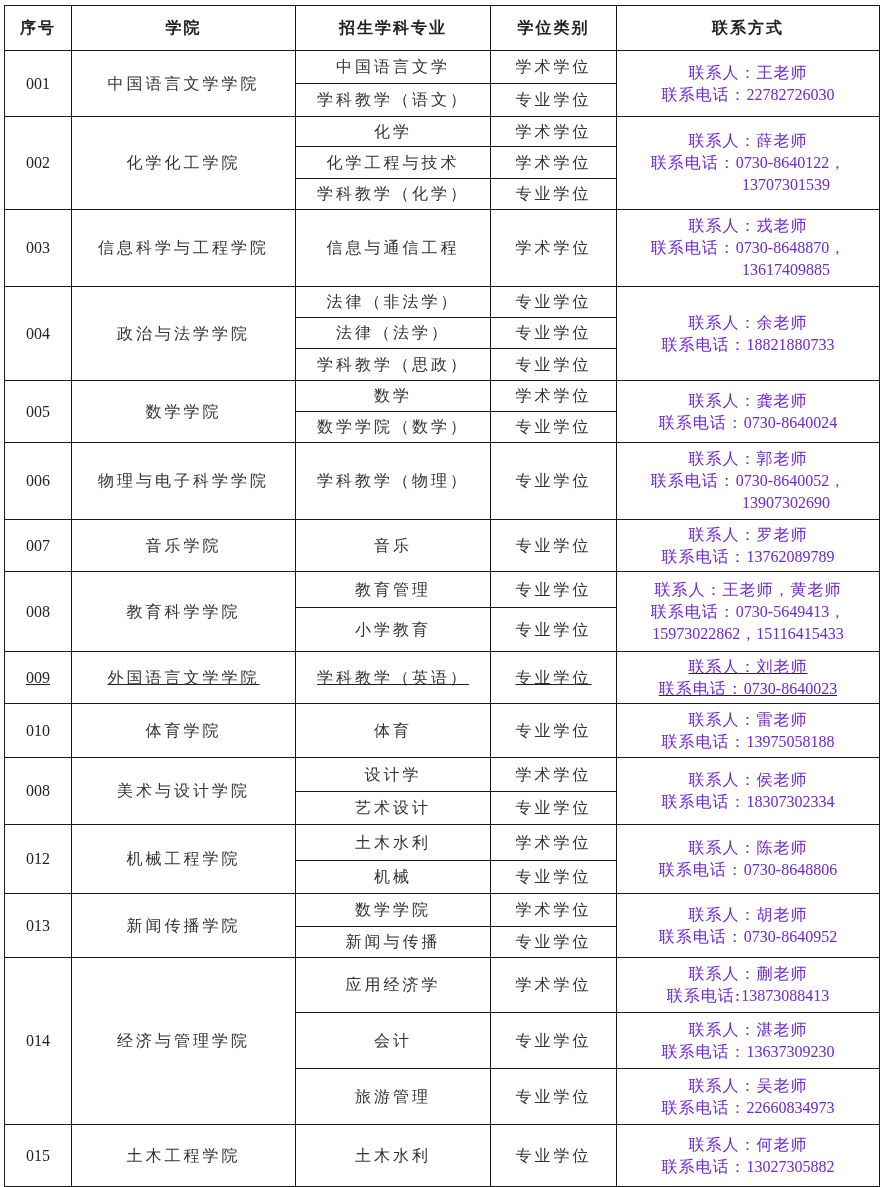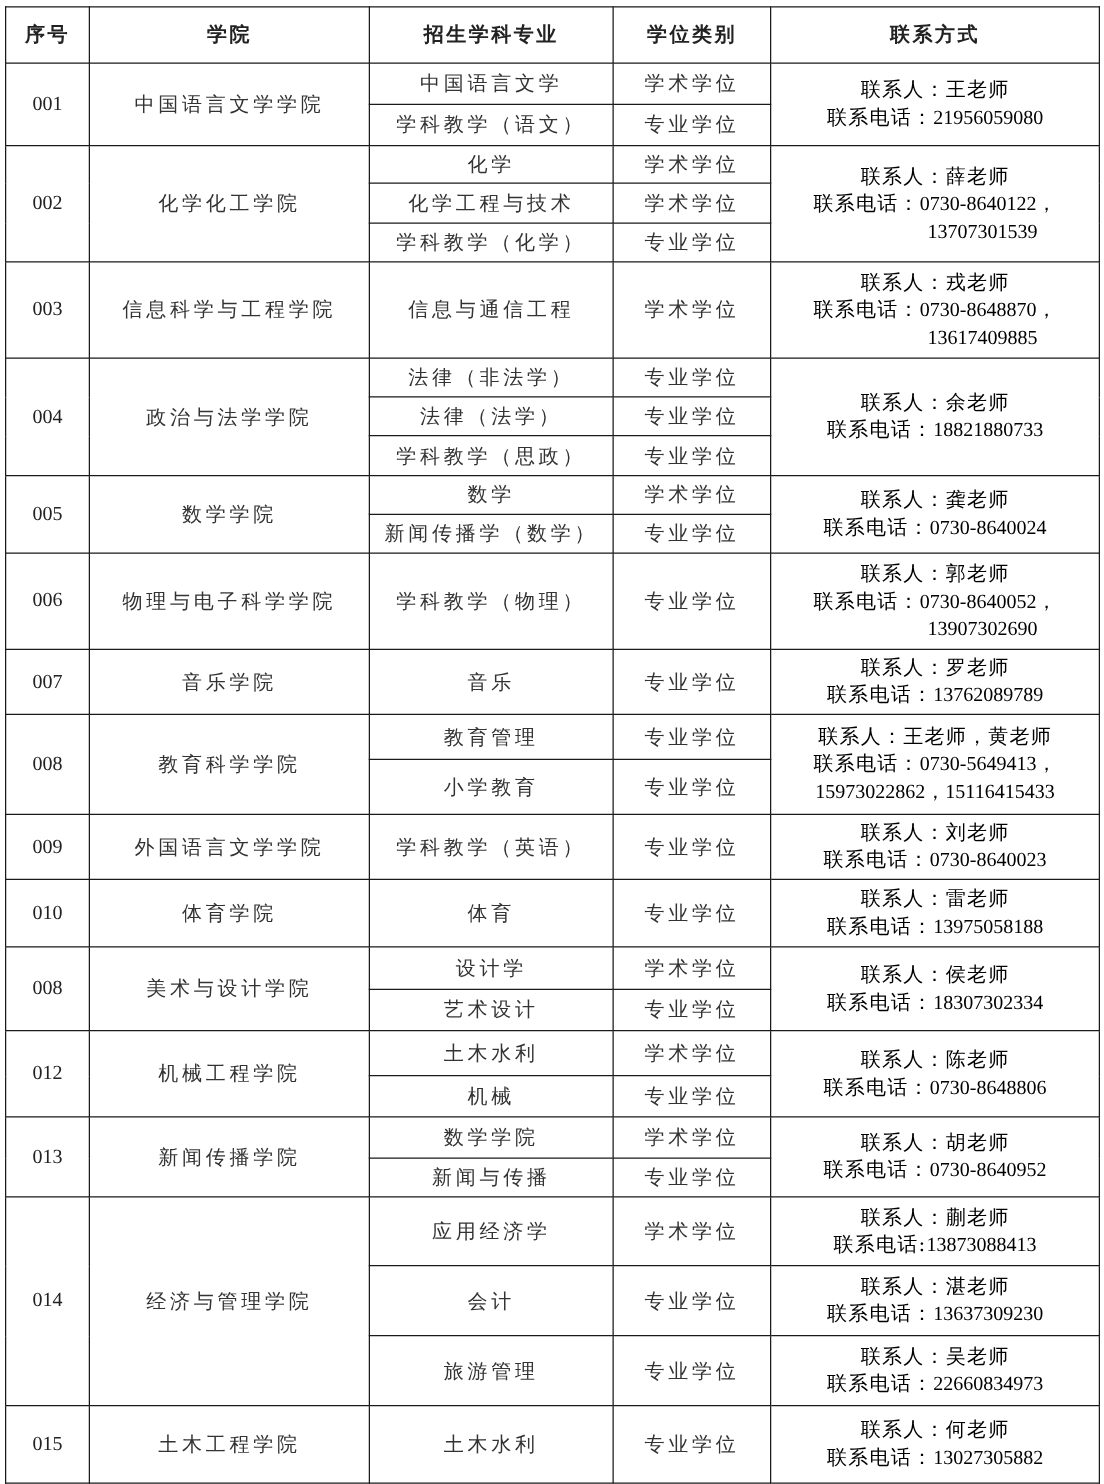--- a/index.html
+++ b/index.html
@@ -11,21 +11,21 @@
     width: 875px;
   }
   table.admissions td, table.admissions th {
     border: 1.5px solid #1a1a1a;
     padding: 0; text-align: center; vertical-align: middle;
     font-size: 16px; line-height: 22px; overflow: hidden;
   }
   th { font-weight: bold; font-size: 17px; letter-spacing: 2px; font-family: "DejaVu Sans", sans-serif; }
   td.seq { font-family: "Liberation Serif", serif; font-size: 18px; }
   td.college, td.major, td.degree { letter-spacing: 3px; font-size: 16px; color: #333; }
-  td.contact { text-align: left; padding-left: 10px; font-size: 15px; line-height: 22px; color: #000000; }
+  td.contact { text-align: left; padding-left: 10px; font-size: 15px; line-height: 22px; color: #6d28d9; }
   td.contact .line { display: block; white-space: nowrap; letter-spacing: 1px; }
   td.contact .line.indent { padding-left: 76px; }
   td.contact .num { font-family: "Liberation Serif", serif; font-size: 16px; letter-spacing: 0; }
 </style>
 </head>
 <body>
 
 <table class="admissions">
   <colgroup>
     <col style="width:67px">
@@ -44,21 +44,21 @@
     </tr>
   </thead>
   <tbody id="tbody">
       <tr style="height: 33px;">
         <td class="seq" rowspan="2">001</td>
         <td class="college" rowspan="2">中国语言文学学院</td>
         <td class="major">中国语言文学</td>
         <td class="degree">学术学位</td>
         <td class="contact" rowspan="2">
           <span class="line"><span>联系人：</span><span>王老师</span></span>
-          <span class="line"><span>联系电话：</span><span class="num">21956059080</span></span>
+          <span class="line"><span>联系电话：</span><span class="num">22782726030</span></span>
         </td>
       </tr>
       <tr style="height: 33px;">
         <td class="major">学科教学（语文）</td>
         <td class="degree">专业学位</td>
       </tr>
       <tr style="height: 30px;">
         <td class="seq" rowspan="3">002</td>
         <td class="college" rowspan="3">化学化工学院</td>
         <td class="major">化学</td>
@@ -110,21 +110,21 @@
         <td class="seq" rowspan="2">005</td>
         <td class="college" rowspan="2">数学学院</td>
         <td class="major">数学</td>
         <td class="degree">学术学位</td>
         <td class="contact" rowspan="2">
           <span class="line"><span>联系人：</span><span>龚老师</span></span>
           <span class="line"><span>联系电话：</span><span class="num">0730-8640024</span></span>
         </td>
       </tr>
       <tr style="height: 31px;">
-        <td class="major">新闻传播学（数学）</td>
+        <td class="major">数学学院（数学）</td>
         <td class="degree">专业学位</td>
       </tr>
       <tr style="height: 77px;">
         <td class="seq">006</td>
         <td class="college">物理与电子科学学院</td>
         <td class="major">学科教学（物理）</td>
         <td class="degree">专业学位</td>
         <td class="contact">
           <span class="line"><span>联系人：</span><span>郭老师</span></span>
           <span class="line"><span>联系电话：</span><span class="num">0730-8640052，</span></span>
@@ -149,21 +149,21 @@
         <td class="contact" rowspan="2">
           <span class="line"><span>联系人：</span><span>王老师，黄老师</span></span>
           <span class="line"><span>联系电话：</span><span class="num">0730-5649413，</span></span>
           <span class="line num">15973022862，15116415433</span>
         </td>
       </tr>
       <tr style="height: 44px;">
         <td class="major">小学教育</td>
         <td class="degree">专业学位</td>
       </tr>
-      <tr style="height: 52px;">
+      <tr style="height: 52px; text-decoration: underline;">
         <td class="seq">009</td>
         <td class="college">外国语言文学学院</td>
         <td class="major">学科教学（英语）</td>
         <td class="degree">专业学位</td>
         <td class="contact">
           <span class="line"><span>联系人：</span><span>刘老师</span></span>
           <span class="line"><span>联系电话：</span><span class="num">0730-8640023</span></span>
         </td>
       </tr>
       <tr style="height: 54px;">

